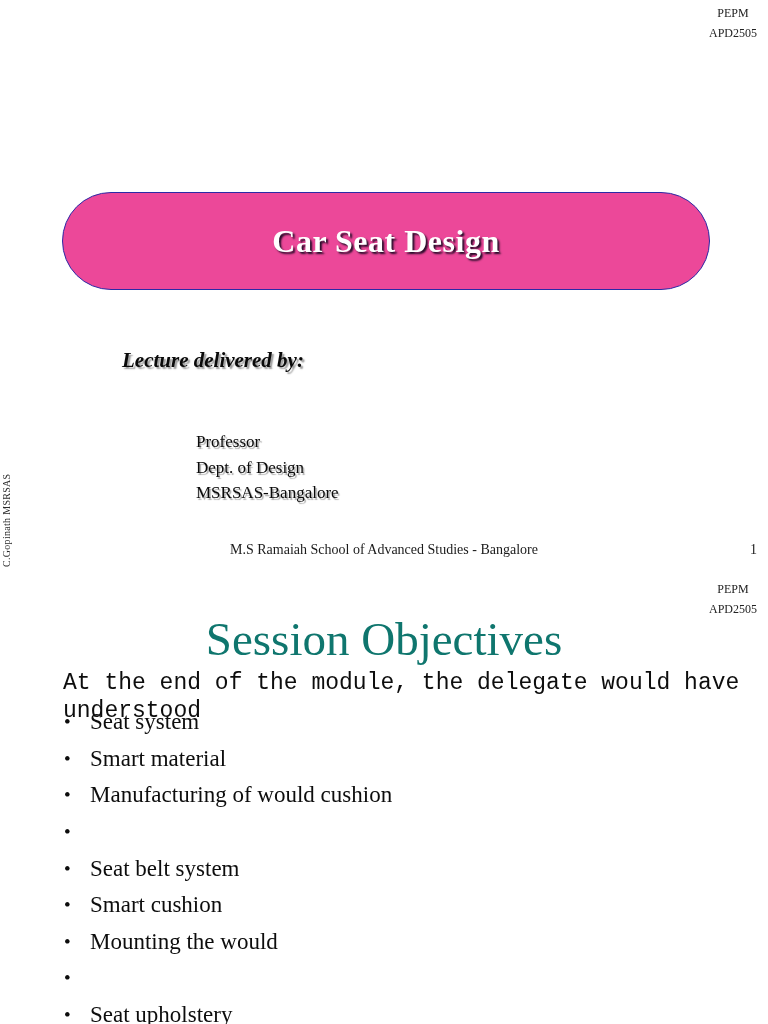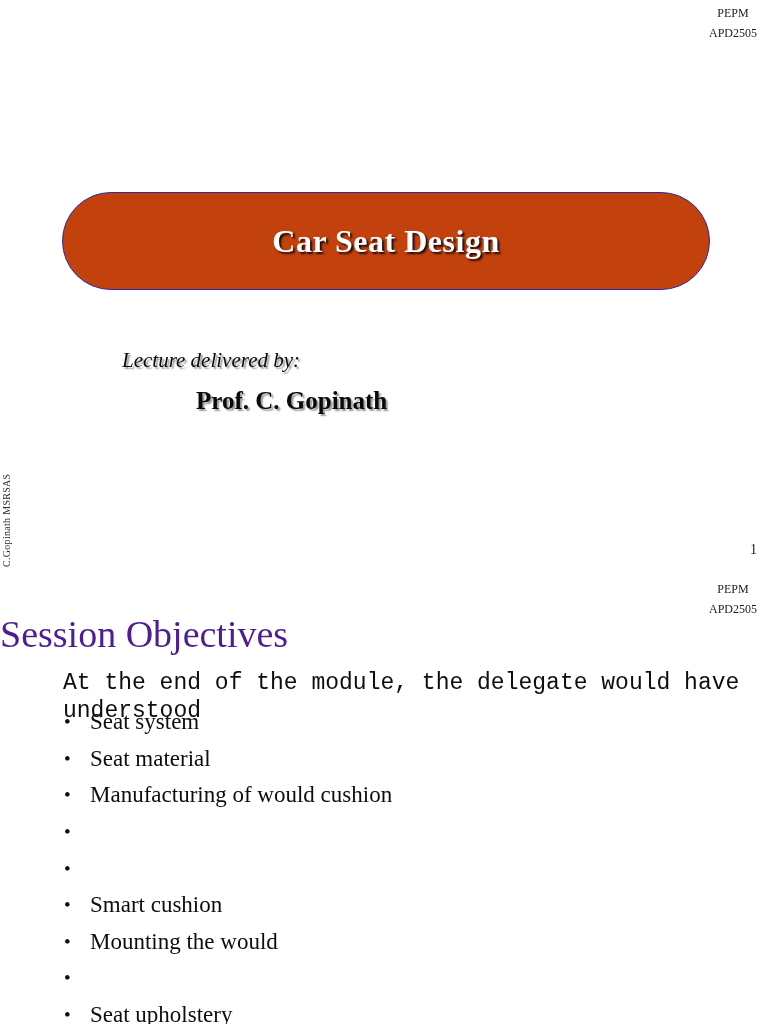--- a/index.html
+++ b/index.html
@@ -55,21 +55,21 @@
     color: #ffffff;
     letter-spacing: 0.5px;
     text-shadow: 2px 2px 2px rgba(0, 0, 20, 0.85);
   }
 
   .lecture-intro {
     position: absolute;
     left: 122px;
     top: 348px;
     font-size: 21px;
-    font-weight: normal;
+    font-weight: bold;
     font-style: italic;
     color: #0a0a0a;
     text-shadow: 2px 2px 1.5px #9a9a9a;
   }
   .lecturer-name {
     position: absolute;
     left: 196px;
     top: 387px;
     font-size: 25px;
     font-weight: bold;
@@ -115,22 +115,23 @@
     color: #2a2a2a;
     white-space: nowrap;
   }
 
   
   .s2-title {
     position: absolute;
     left: 0;
     right: 0;
     top: 36px;
-    font-size: 38px;
-    color: #4c1d95;
+    text-align: center;
+    font-size: 47px;
+    color: #0f766e;
   }
   .s2-intro {
     position: absolute;
     left: 63px;
     top: 93px;
     font-size: 23px;
     line-height: 28px;
     color: #0d0d0d;
     font-family: Liberation Mono, monospace;
   }
@@ -159,29 +160,34 @@
 
 <div class="page">
 
   <section class="slide slide-1">
 
     <div class="codes">
       <div>PEPM</div>
       <div>APD2505</div>
     </div>
 
-    <div class="banner" style="background: #c2410c;">
+    <div class="banner" style="background: #ec4899;">
       <span class="banner-title">Car Seat Design</span>
     </div>
 
     <div class="lecture-intro">Lecture delivered by:</div>
 
-    <div class="lecturer-name">Prof. C. Gopinath</div>
-
-
+
+    <div class="credentials">
+      <div>Professor</div>
+      <div>Dept. of Design</div>
+      <div>MSRSAS-Bangalore</div>
+    </div>
+
+    <div class="slide-footer">M.S Ramaiah School of Advanced Studies - Bangalore</div>
     <div class="page-num">1</div>
 
     <div class="watermark">C.Gopinath MSRSAS</div>
 
   </section>
 
   <section class="slide slide-2">
 
     <div class="codes">
       <div>PEPM</div>
@@ -192,31 +198,32 @@
 
     <div class="s2-intro">At the end of the module, the delegate would have understood</div>
 
     <ul class="bullet-list">
       <li>
         <span class="bullet-dot">•</span>
         <span>Seat system</span>
       </li>
       <li>
         <span class="bullet-dot">•</span>
-        <span>Seat material</span>
+        <span>Smart material</span>
       </li>
       <li>
         <span class="bullet-dot">•</span>
         <span>Manufacturing of would cushion</span>
       </li>
       <li>
         <span class="bullet-dot">•</span>
       </li>
       <li>
         <span class="bullet-dot">•</span>
+        <span>Seat belt system</span>
       </li>
       <li>
         <span class="bullet-dot">•</span>
         <span>Smart cushion</span>
       </li>
       <li>
         <span class="bullet-dot">•</span>
         <span>Mounting the would</span>
       </li>
       <li>

